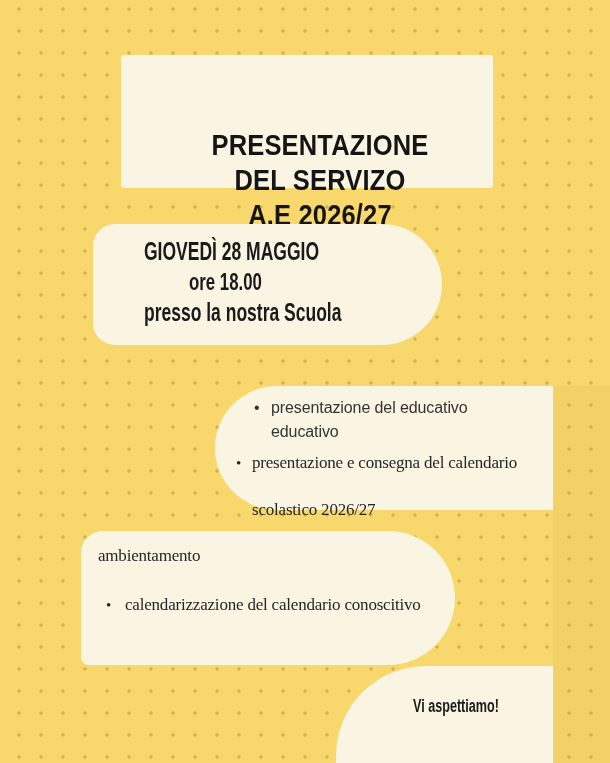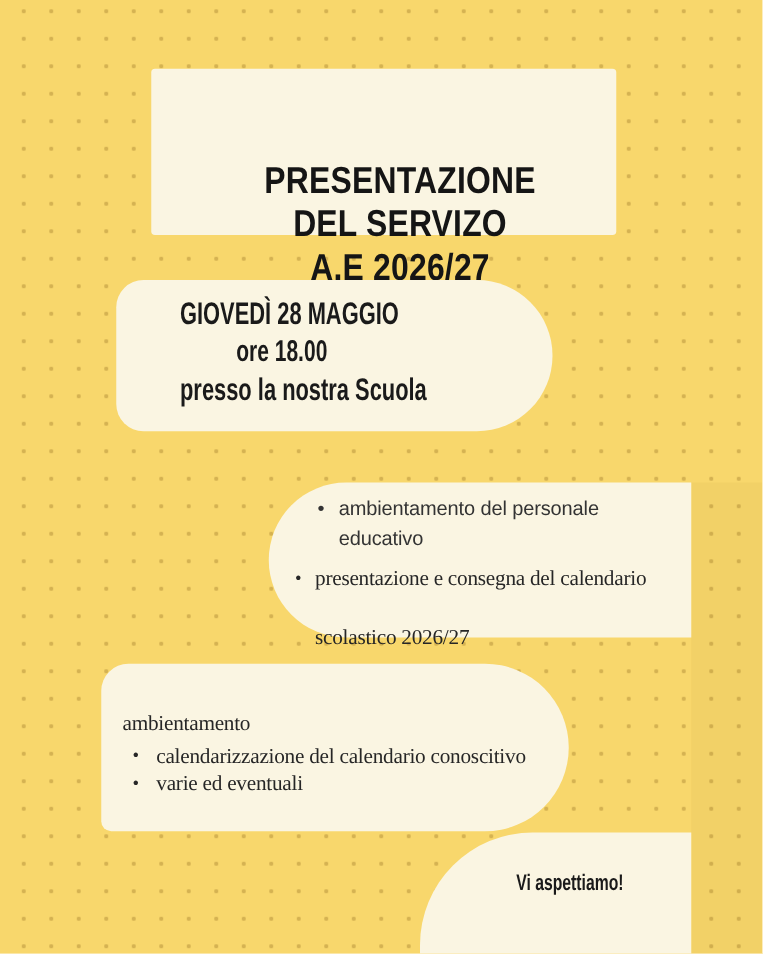--- a/index.html
+++ b/index.html
@@ -40,21 +40,21 @@
   .bullet{padding-left:17px;}
   .bullet::before{content:"\2022";position:absolute;left:0;top:0;}
   .serif-li.bullet::before{font-size:15px;}
 
   .li-a1-1{left:254px;top:395px;}
   .li-a1-1b{left:271px;top:419px;}
   .li-a1-2{left:236px;top:451px;padding-left:16px;text-align:right;}
   .li-a1-2b{left:252px;top:498px;}
 
   .li-a2-1{left:106px;top:549px;padding-left:19px;}
-  .li-a2-1b{left:98px;top:567px;}
+  .li-a2-1b{left:98px;top:544px;}
   .li-a2-2{left:106px;top:593px;padding-left:19px;}
   .li-a2-3{left:106px;top:615px;padding-left:19px;}
 
   
   .cta-card{left:336px;top:666px;width:217px;height:97px;border-radius:90px 0 0 0;}
   .cta-text{left:413px;top:694px;font-size:18px;line-height:24px;}
 
   .right-shade{left:553px;top:386px;width:57px;height:377px;}
 </style>
 </head>
@@ -71,26 +71,25 @@
       <div>A.E 2026/27</div>
     </div>
   </div>
 
   <div class="card event-card"></div>
   <div class="abs cond event-date">GIOVEDÌ 28 MAGGIO</div>
   <div class="abs cond event-time">ore 18.00</div>
   <div class="abs cond event-loc">presso la nostra Scuola</div>
 
   <div class="card agenda1-card"></div>
-  <div class="abs sans-li bullet li-a1-1">ambientamento del personale</div>
+  <div class="abs sans-li bullet li-a1-1">presentazione del educativo</div>
   <div class="abs sans-li li-a1-1b">educativo</div>
   <div class="abs serif-li bullet li-a1-2">presentazione e consegna del calendario</div>
   <div class="abs serif-li li-a1-2b">scolastico 2026/27</div>
 
   <div class="card agenda2-card"></div>
   <div class="abs serif-li li-a2-1b">ambientamento</div>
   <div class="abs serif-li bullet li-a2-2">calendarizzazione del calendario conoscitivo</div>
-  <div class="abs serif-li bullet li-a2-3">varie ed eventuali</div>
 
   <div class="card cta-card"></div>
   <div class="abs cond cta-text">Vi aspettiamo!</div>
 
 </div>
 
 </body></html>

